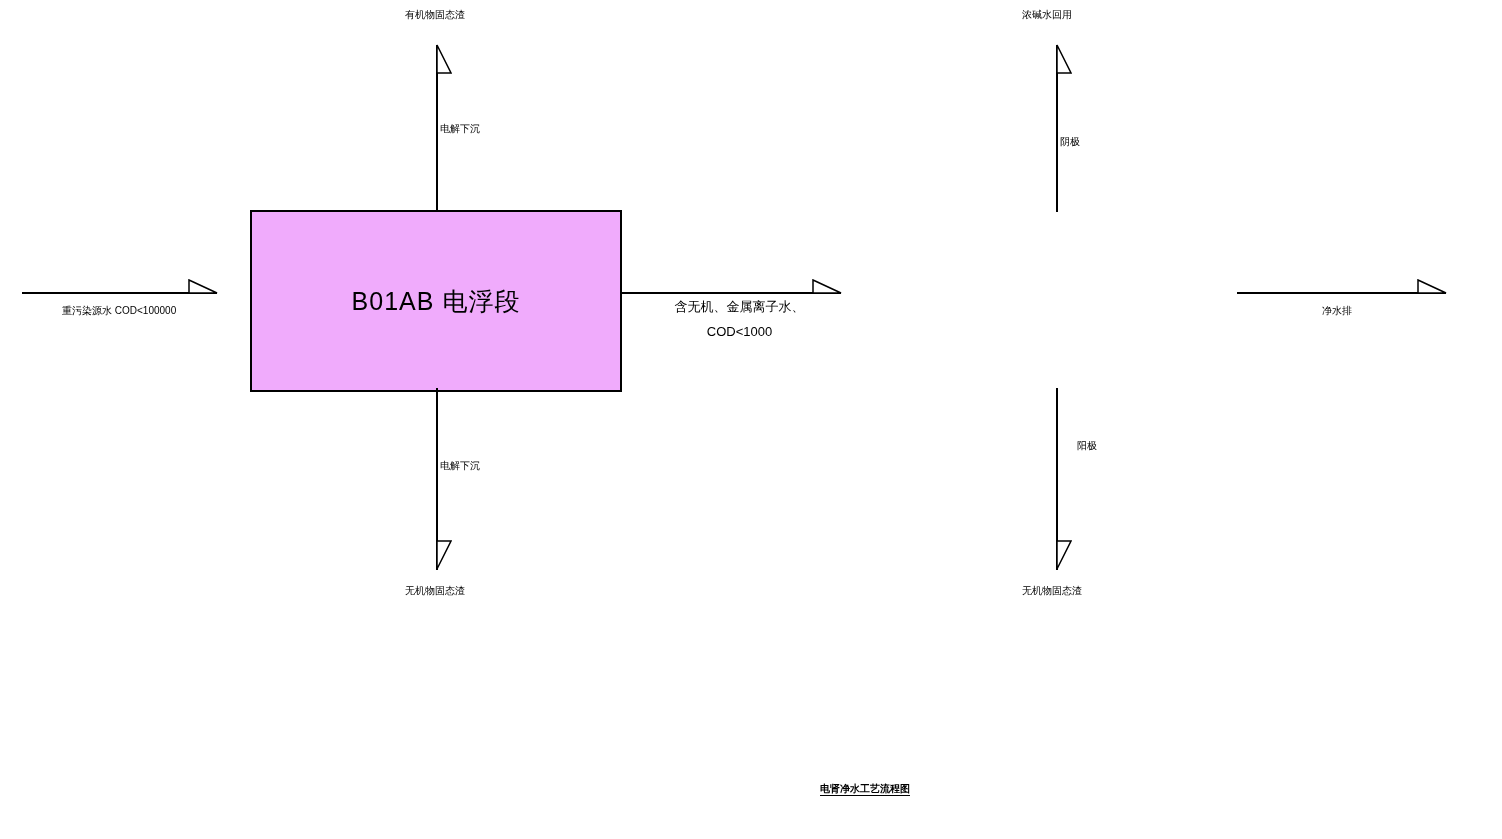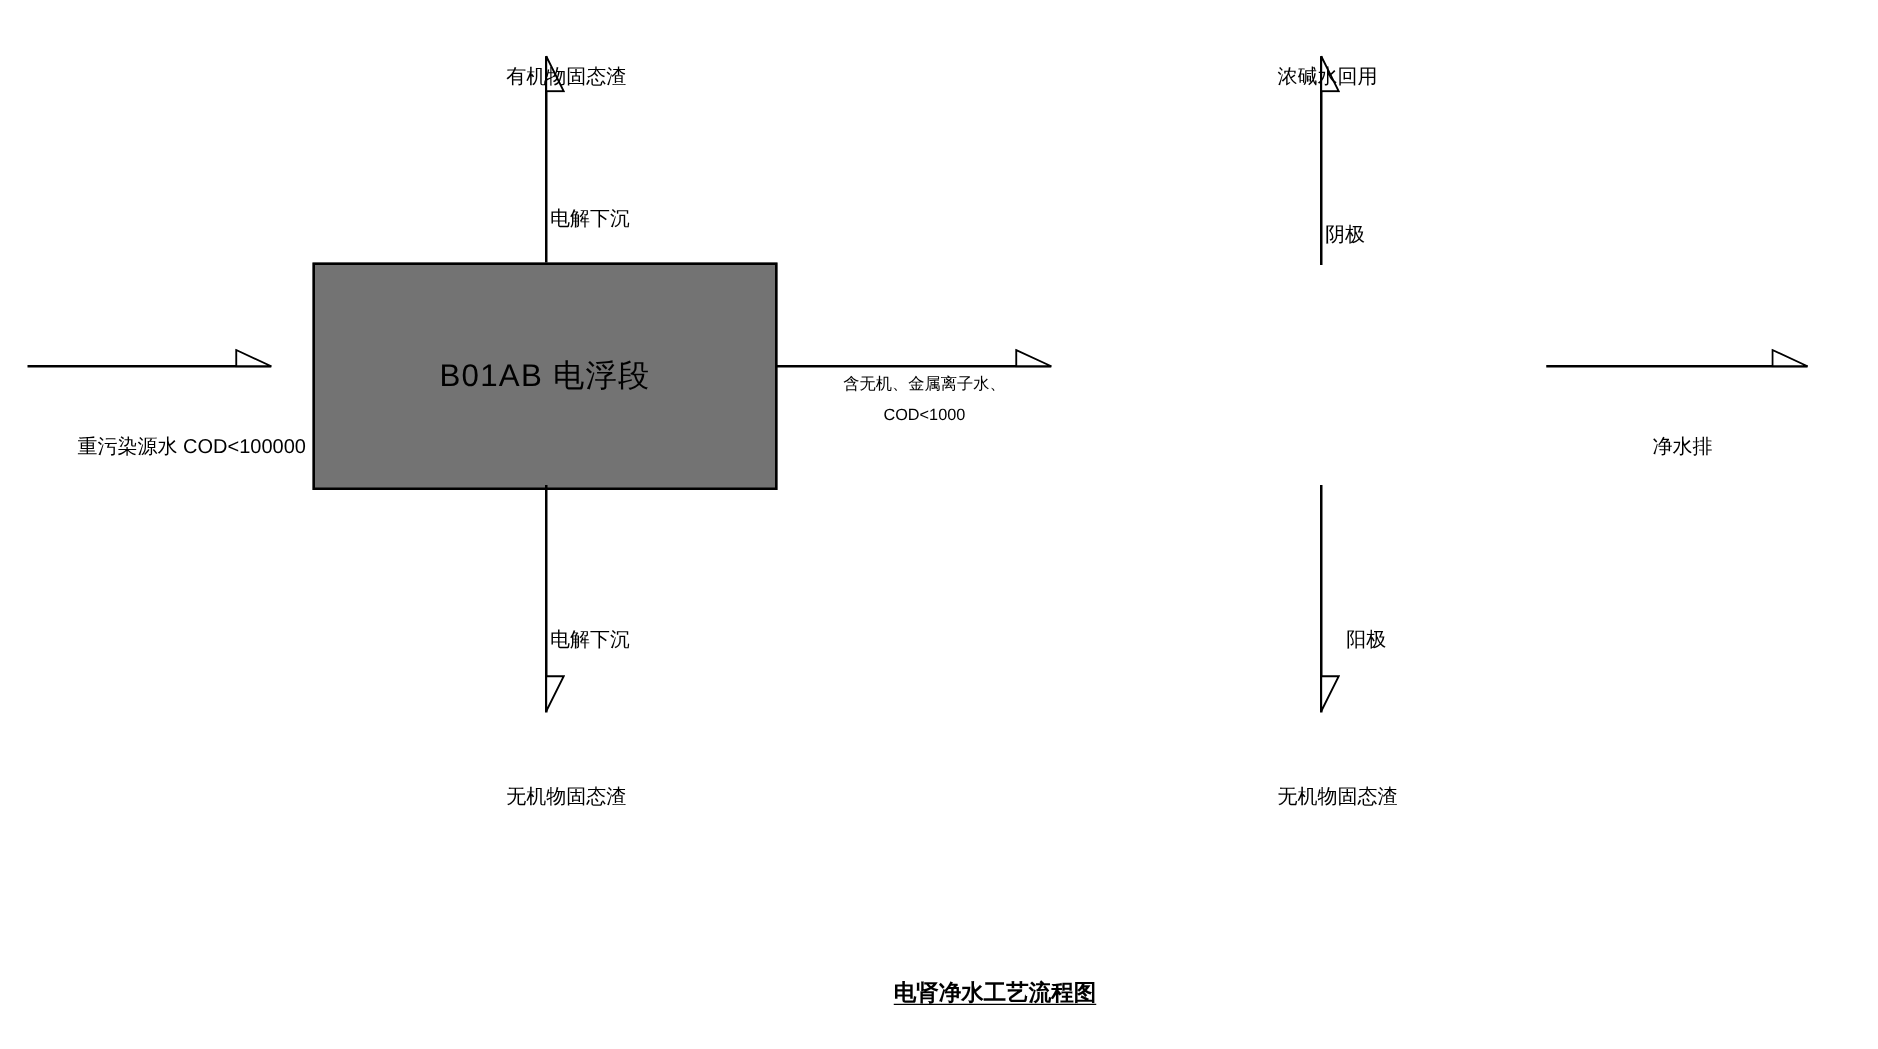--- a/index.html
+++ b/index.html
@@ -22,64 +22,63 @@
     background: #000000;
   }
   .line-v {
     position: absolute;
     width: 2px;
     background: #000000;
   }
   .box {
     position: absolute;
     border: 2px solid #000000;
-    background: #737373;
+    background: #f0abfc;
     display: flex;
     flex-direction: column;
     align-items: center;
     justify-content: center;
     gap: 24px;
     text-align: center;
   }
   .box-text {
     font-size: 25px;
     letter-spacing: 1px;
     white-space: nowrap;
     line-height: 30px;
   }
   .lbl {
     position: absolute;
-    font-size: 16px;
+    font-size: 10px;
     line-height: 15px;
     white-space: nowrap;
-    margin-top: 47px;
   }
   .lbl-stack {
     position: absolute;
     text-align: center;
   }
   .lbl-stack .row {
     font-size: 13px;
     line-height: 15px;
     white-space: nowrap;
   }
   .lbl-stack .row + .row {
     margin-top: 10px;
   }
   .arrow {
     position: absolute;
   }
   .title {
     position: absolute;
-    font-size: 18px;
+    font-size: 10px;
     font-weight: bold;
     text-decoration: underline;
     text-underline-offset: 3px;
     white-space: nowrap;
-    text-align: left;
+    text-align: right;
   }
 </style>
 </head>
 <body>
 
 <div id="canvas">
 
   <div class="line-h" style="left:22px; top:292px; width:195px;"></div>
   <svg class="arrow" style="left:188px; top:279px;" width="30" height="15">
     <polygon points="1,1 29,14 1,14" fill="#ffffff" stroke="#000000" stroke-width="1.5"></polygon>
@@ -118,21 +117,21 @@
   <svg class="arrow" style="left:1056px; top:44px;" width="16" height="30">
     <polygon points="1,1 15,29 1,29" fill="#ffffff" stroke="#000000" stroke-width="1.5"></polygon>
   </svg>
   <div class="lbl" style="left:1060px; top:134px;">阴极</div>
   <div class="lbl" style="left:1022px; top:7px;">浓碱水回用</div>
 
   <div class="line-v" style="left:1056px; top:388px; height:182px;"></div>
   <svg class="arrow" style="left:1056px; top:540px;" width="16" height="30">
     <polygon points="1,29 15,1 1,1" fill="#ffffff" stroke="#000000" stroke-width="1.5"></polygon>
   </svg>
-  <div class="lbl" style="left:1060px; top:458px;padding-left:17px;">阳极</div>
+  <div class="lbl" style="left:1060px; top:438px;padding-left:17px;">阳极</div>
   <div class="lbl" style="left:1022px; top:583px;">无机物固态渣</div>
 
   <div class="line-h" style="left:1237px; top:292px; width:209px;"></div>
   <svg class="arrow" style="left:1417px; top:279px;" width="30" height="15">
     <polygon points="1,1 29,14 1,14" fill="#ffffff" stroke="#000000" stroke-width="1.5"></polygon>
   </svg>
   <div class="lbl" style="left:1322px; top:303px;">净水排</div>
 
   <div class="title" style="left:715px; top:782px; width:195px;">电肾净水工艺流程图</div>
 

